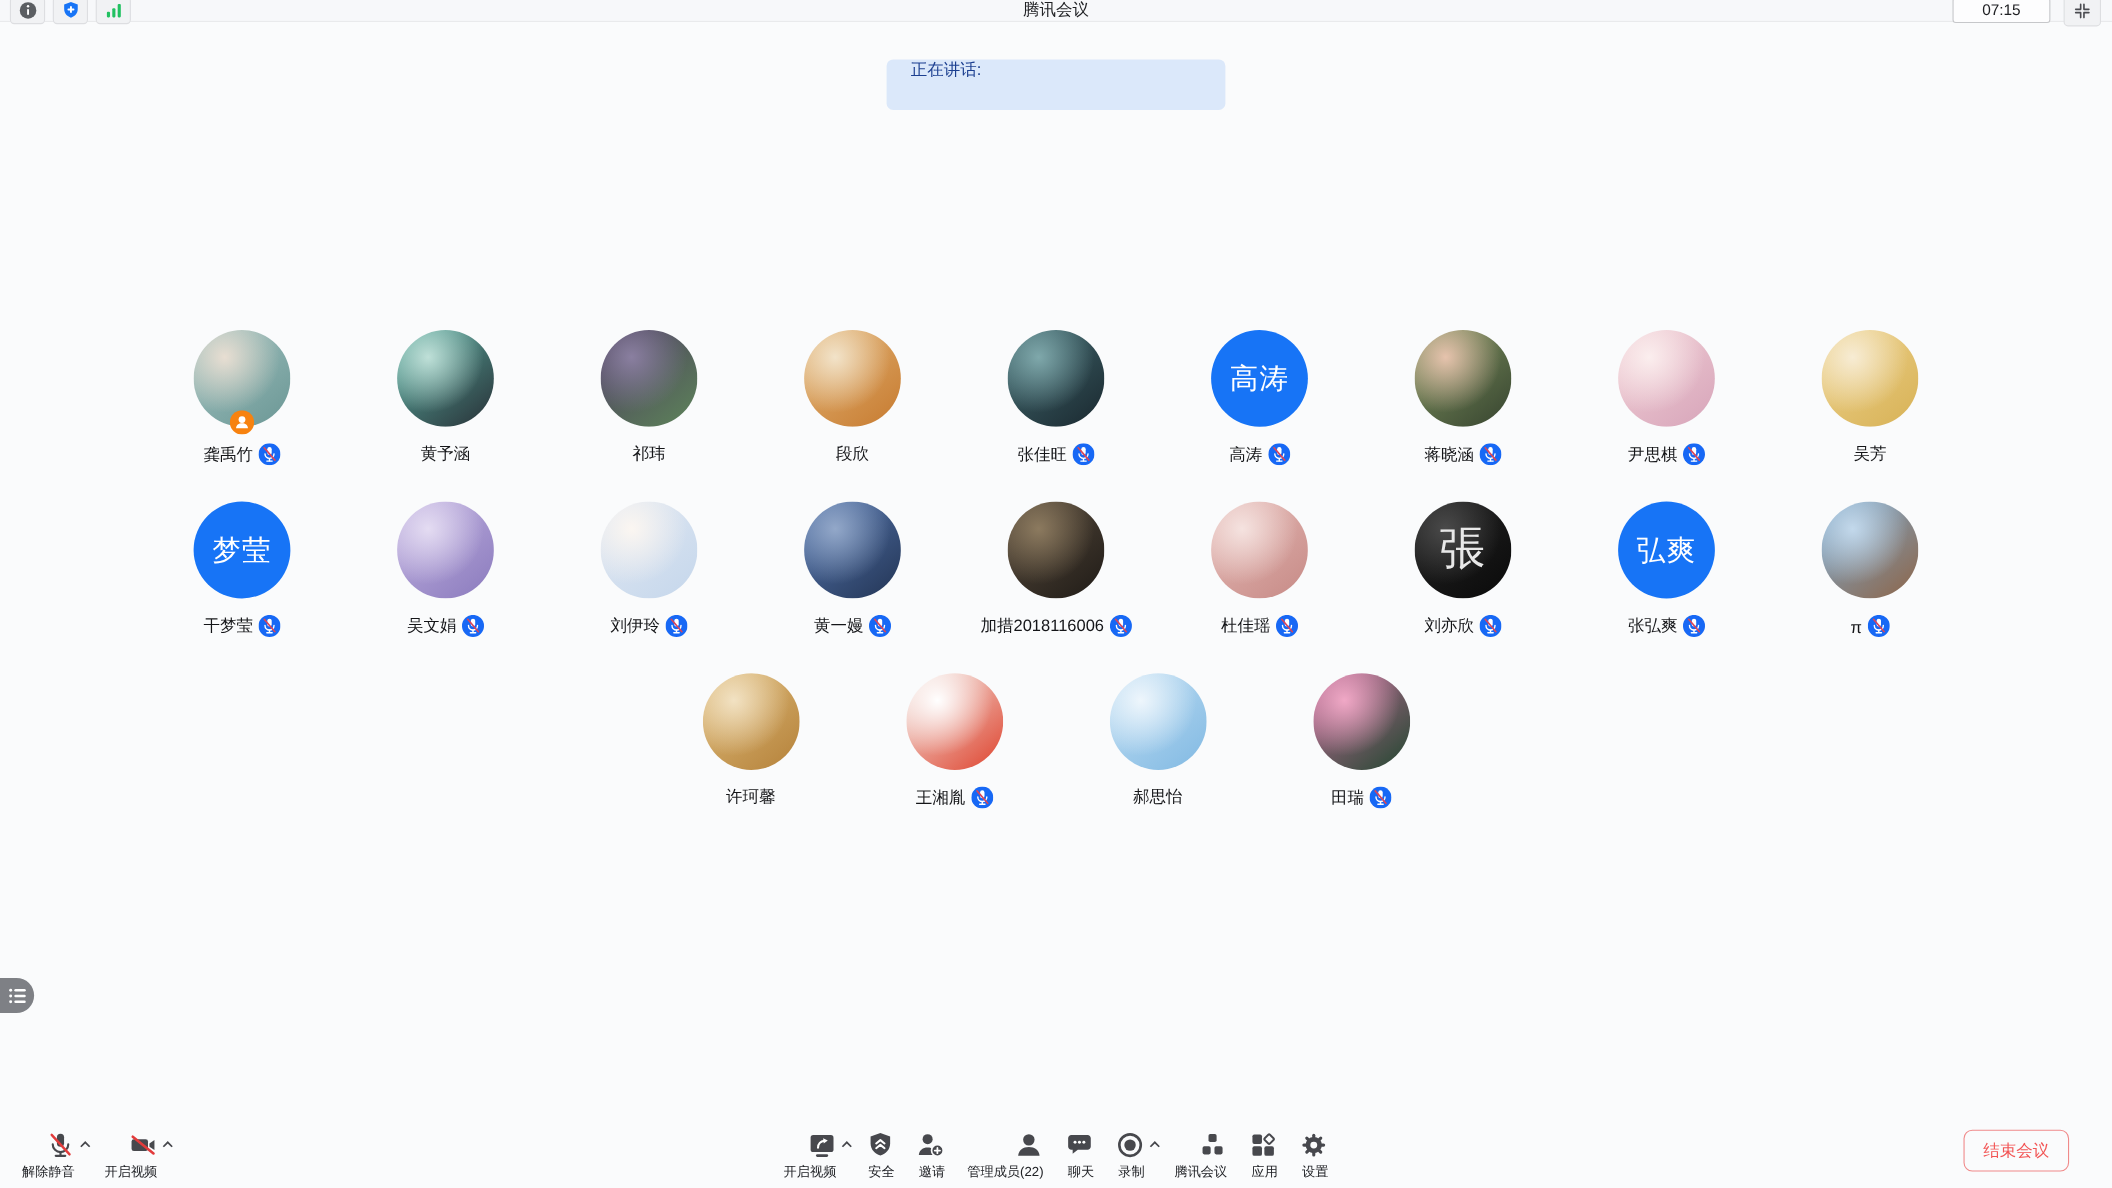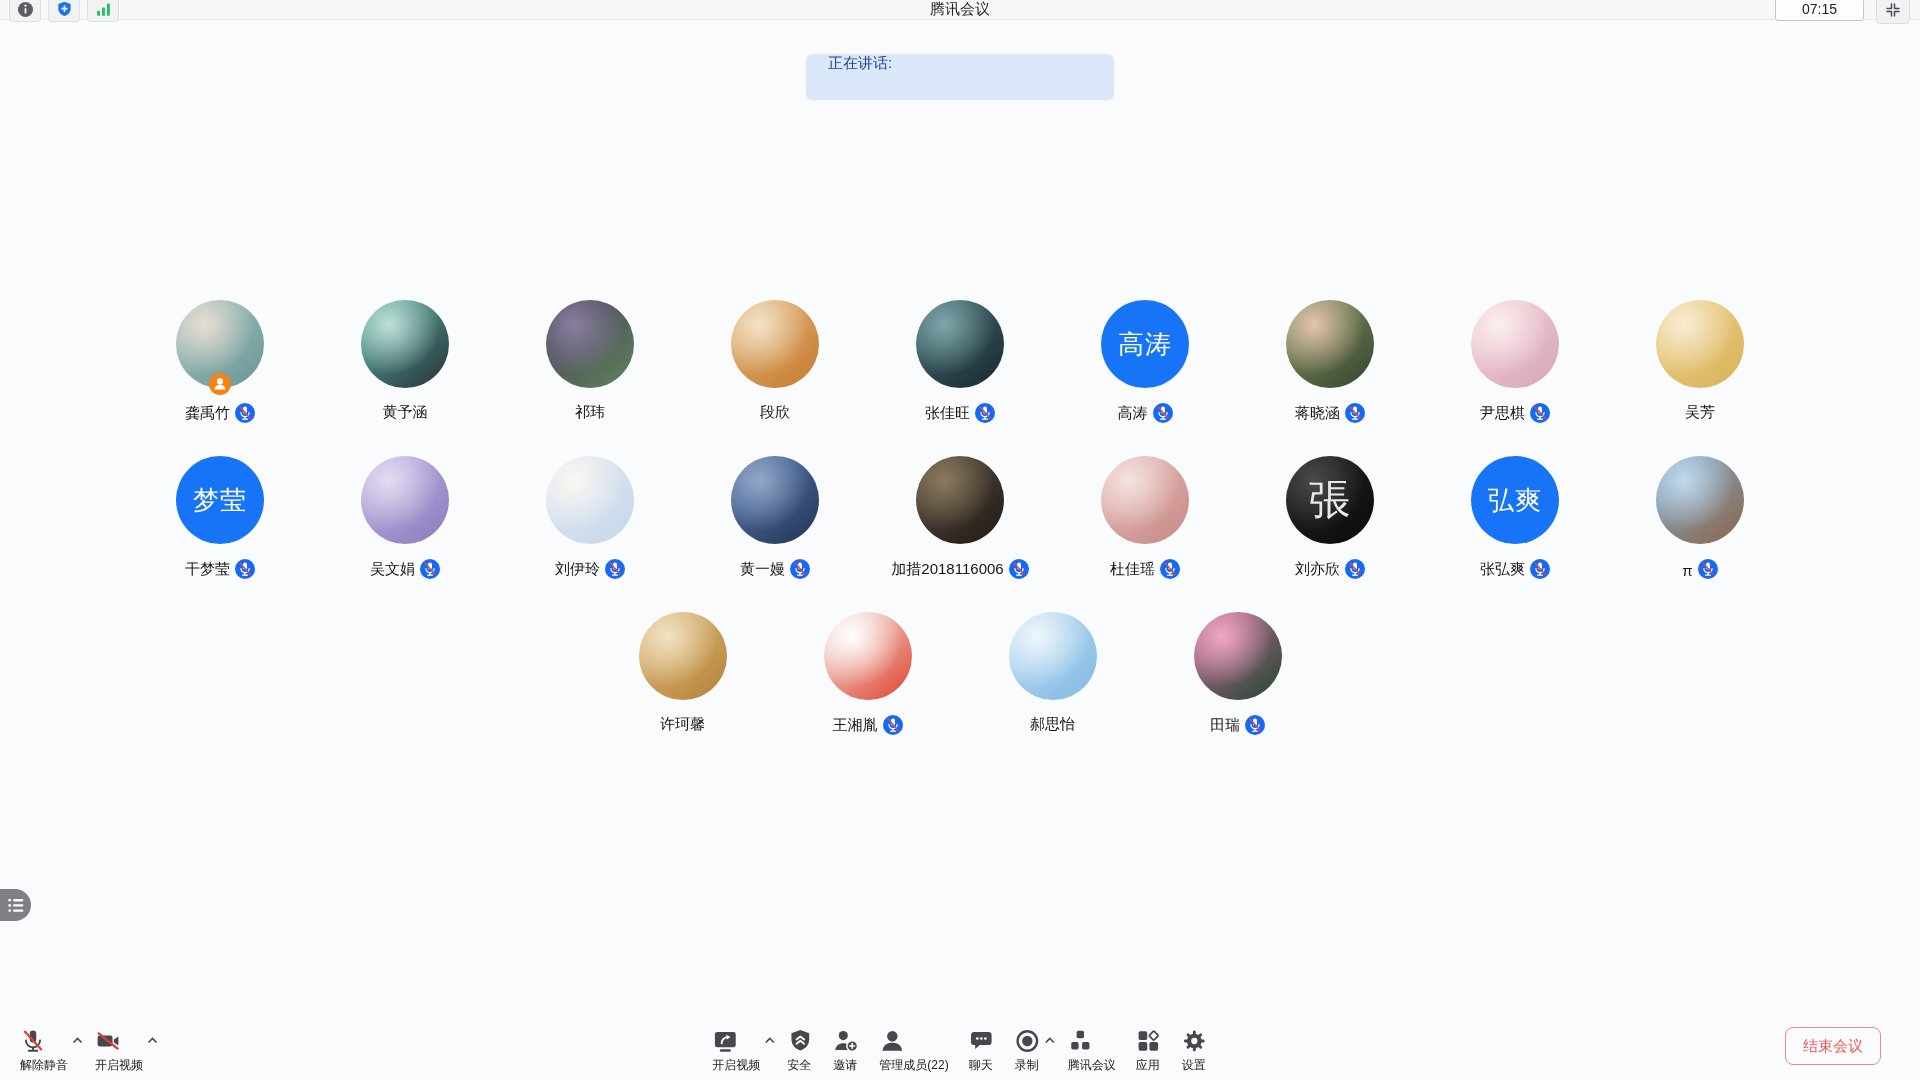--- a/index.html
+++ b/index.html
@@ -47,21 +47,21 @@
   
   .member-toggle { position:absolute; left:0; top:889px; width:31px; height:32px;
     background:rgba(108,110,116,.88); border-radius:0 16px 16px 0;
     display:flex; align-items:center; justify-content:center; cursor:pointer; }
 
   
   .toolbar { position:absolute; left:0; right:0; bottom:0; height:66px; }
   .tb-left { position:absolute; left:10px; bottom:8px; display:flex; align-items:flex-start; }
   .tb-center { position:absolute; left:50%; transform:translateX(-50%); bottom:8px;
     display:flex; align-items:flex-start; }
-  .tool-item { display:flex; flex-direction:column; align-items:flex-start; gap:4px;
+  .tool-item { display:flex; flex-direction:column; align-items:flex-end; gap:4px;
     padding:0 10px; cursor:pointer; }
   .ticon { width:26px; height:26px; display:flex; align-items:center; justify-content:center; }
   .lbl { font-size:12px; color:#202226; white-space:nowrap; line-height:14px; }
   .chev { margin:9px 2px 0 -6px; display:flex; cursor:pointer; }
   .end-btn { position:absolute; right:39px; bottom:15px; width:96px; height:38px;
     border:1px solid #f08a8a; border-radius:8px; color:#f25555; font-size:15px;
     background:transparent; display:flex; align-items:center; justify-content:center; cursor:pointer; }
 </style>
 </head>
 <body>

